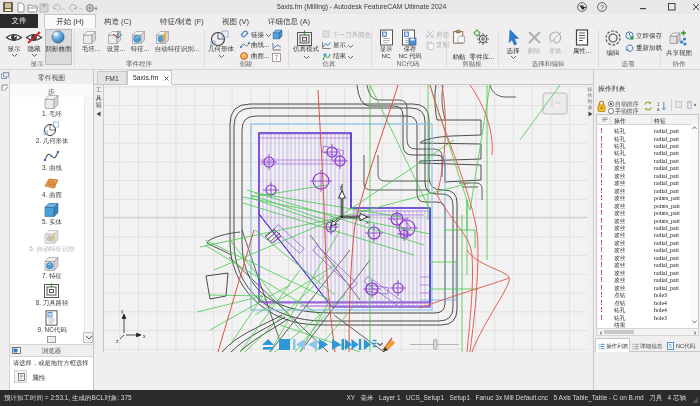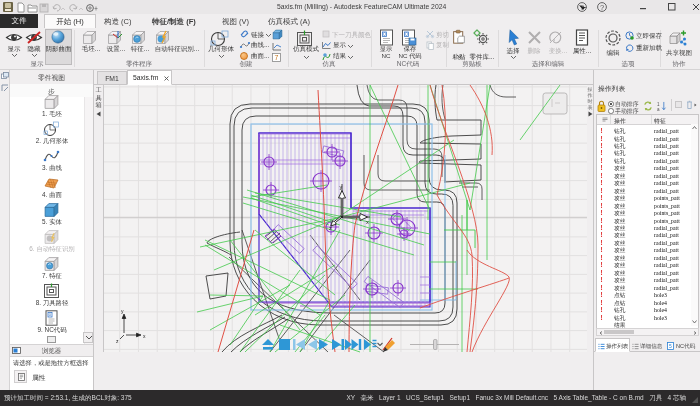--- a/index.html
+++ b/index.html
@@ -35,23 +35,23 @@
     <text x="28" y="8.6" font-size="7.5" text-anchor="middle" fill="#555" font-family="Liberation Sans">?</text>
     <rect x="66" y="7" width="6" height="1.2" fill="#444"></rect>
     <rect x="94.5" y="2.5" width="6.5" height="6.5" fill="none" stroke="#444" stroke-width="1"></rect>
     <path d="M119 3 l6 6 m0-6 l-6 6" stroke="#444" stroke-width="1"></path>
   </svg>
 </div>
 <div class="a" style="left:0;top:14px;width:700px;height:14px;background:#f0eeef;">
   <div class="a" style="left:0;top:0;width:38px;height:14px;background:#2b2b2b;color:#f0f0f0;font-size:7.5px;text-align:center;line-height:14px;">文件</div>
   <div class="a" style="left:44px;top:0;width:52px;height:14px;background:#fbfafa;border:1px solid #c8c6c7;border-bottom:none;box-sizing:border-box;font-size:7.5px;text-align:center;line-height:13px;color:#2b2b2b;">开始 (H)</div>
   <div class="t" style="left:104px;top:3px;font-size:7.5px;">构造 (C)</div>
-  <div class="t" style="left:152px;top:3px;font-size:7.5px;font-weight:bold;">特征/制造 (F)</div>
+  <div class="t" style="left:160px;top:3px;font-size:7.5px;">特征/制造 (F)</div>
   <div class="t" style="left:222px;top:3px;font-size:7.5px;">视图 (V)</div>
-  <div class="t" style="left:268px;top:3px;font-size:7.5px;">仿真模式 (A)</div>
+  <div class="t" style="left:268px;top:3px;font-size:7.5px;">详细信息 (A)</div>
 </div>
 <div class="a" style="left:0;top:28px;width:700px;height:42px;background:#f0eeef;border-bottom:1px solid #d5d3d4;box-sizing:border-box;">
 <div class="a" style="left:74px;top:2px;width:1px;height:37px;background:#dddbdc;"></div>
 <div class="a" style="left:204px;top:2px;width:1px;height:37px;background:#dddbdc;"></div>
 <div class="a" style="left:288px;top:2px;width:1px;height:37px;background:#dddbdc;"></div>
 <div class="a" style="left:371px;top:2px;width:1px;height:37px;background:#dddbdc;"></div>
 <div class="a" style="left:446px;top:2px;width:1px;height:37px;background:#dddbdc;"></div>
 <div class="a" style="left:498px;top:2px;width:1px;height:37px;background:#dddbdc;"></div>
 <div class="a" style="left:598px;top:2px;width:1px;height:37px;background:#dddbdc;"></div>
 <div class="a" style="left:660px;top:2px;width:1px;height:37px;background:#dddbdc;"></div>

